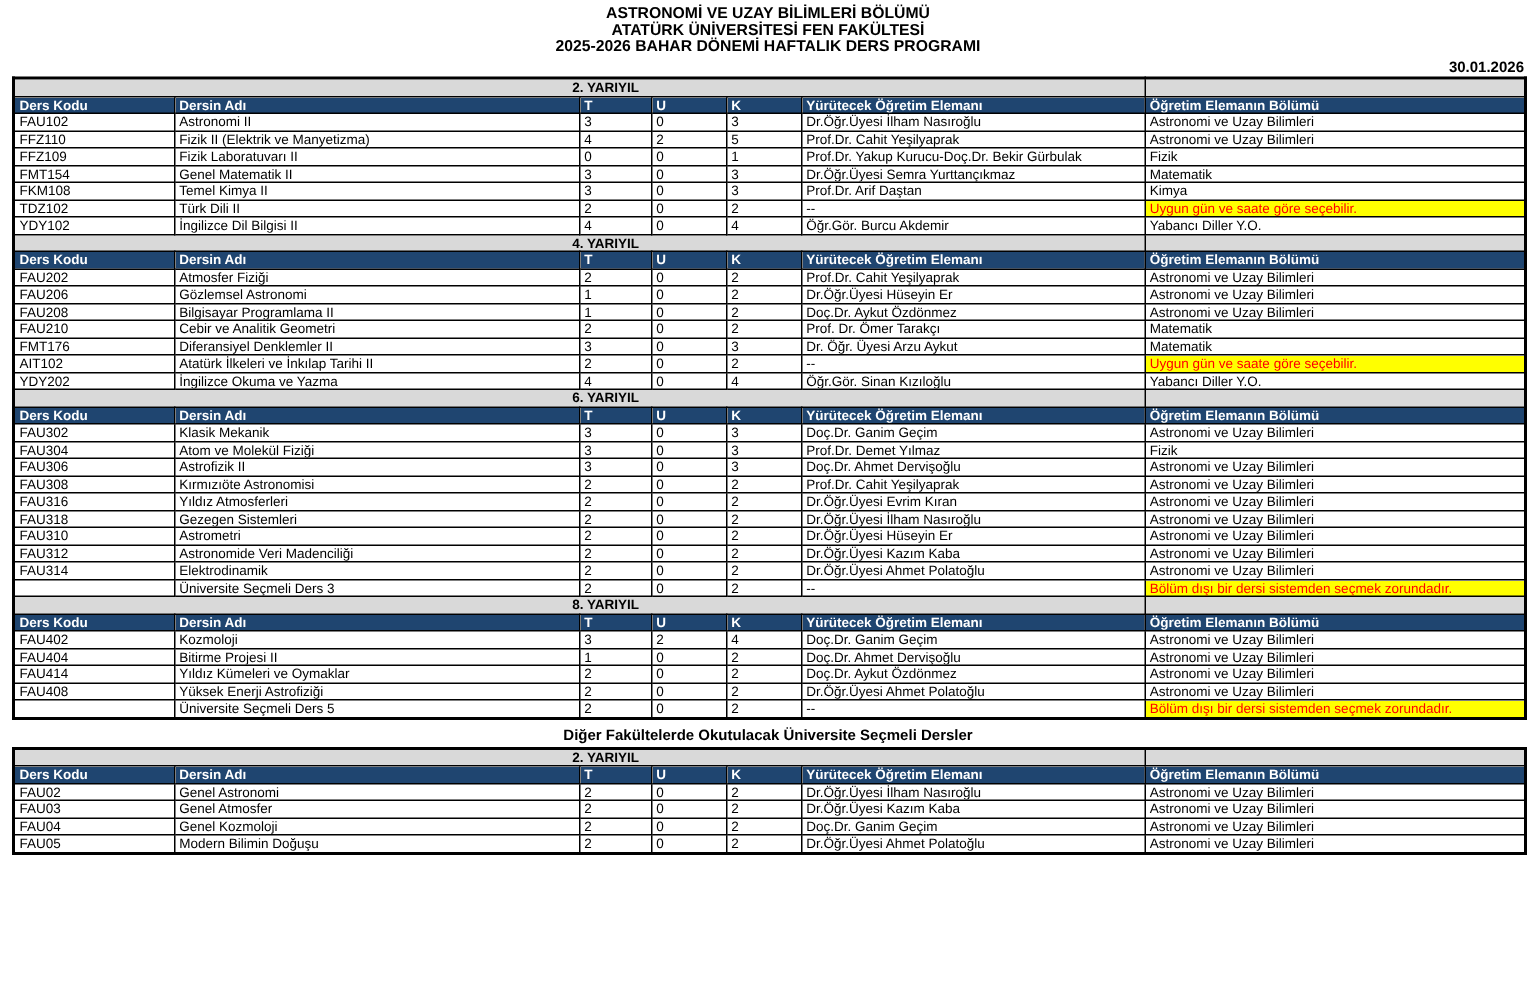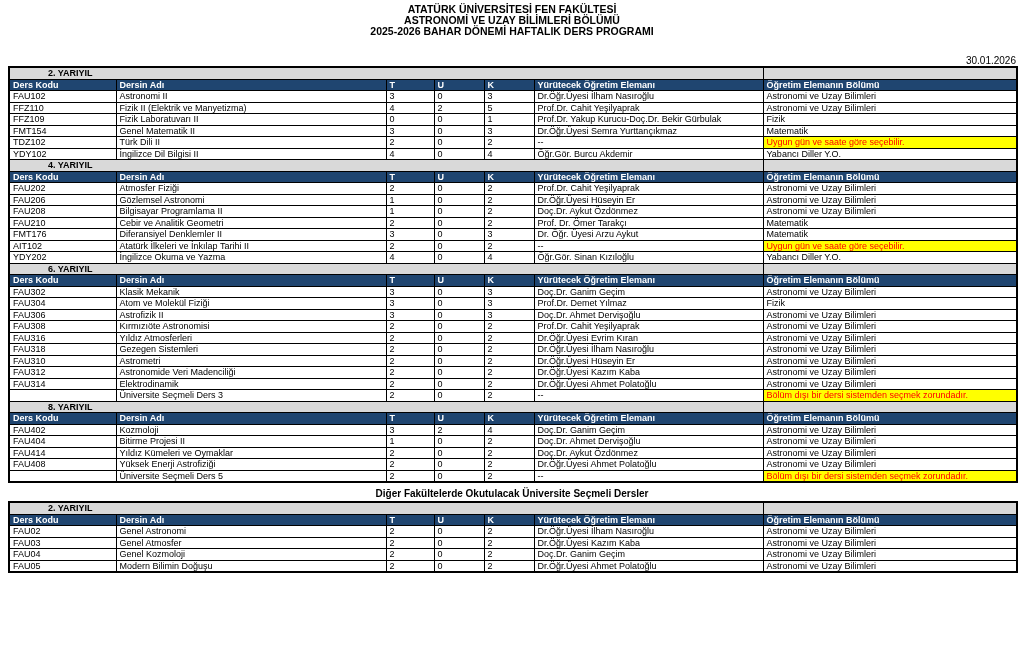--- a/index.html
+++ b/index.html
@@ -10,44 +10,44 @@
     --border:#000000;
   }
   *{box-sizing:border-box;}
   html,body{margin:0;padding:0;background:#fff;}
   .page{
     width:1024px;height:657px;overflow:hidden;position:relative;
     background:#ffffff;color:#000;
     font-family:"Liberation Sans","DejaVu Sans",sans-serif;
   }
   .doc-title{margin-top:4px;text-align:center;font-weight:bold;font-size:10.5px;line-height:11px;}
-  .doc-date{width:1016px;text-align:right;font-weight:normal;font-size:10px;line-height:11px;margin-top:18px;}
+  .doc-date{width:1016px;text-align:right;font-weight:bold;font-size:10px;line-height:11px;margin-top:3px;}
   table.sched{
     border-collapse:collapse;table-layout:fixed;width:1008px;margin-left:8px;
     border:2px solid var(--border);
   }
   .sched td,.sched th{
     border:1px solid var(--border);
     font-size:9px;height:11.3px;line-height:10.5px;
     padding:0 3px;text-align:left;vertical-align:middle;
     white-space:nowrap;overflow:hidden;font-weight:normal;
   }
   .sched tr.hdr th{background:var(--header-bg);color:#fff;font-weight:bold;}
-  .sched tr.band td{background:var(--band-bg);font-weight:bold;padding-left:38px;}
+  .sched tr.band td{background:var(--band-bg);font-weight:bold;text-align:center;padding-left:38px;}
   .sched td.hl{background:var(--hl-bg);color:var(--hl-fg);margin-top:24px;}
   .elective-heading{text-align:center;font-weight:bold;font-size:10px;line-height:11px;margin:5px 0 2px 0;}
 </style>
 </head>
 <body>
 
 <div class="page">
 
   <div class="doc-title">
+    <div>ASTRONOMİ VE UZAY BİLİMLERİ BÖLÜMÜ</div>
     <div>ATATÜRK ÜNİVERSİTESİ FEN FAKÜLTESİ</div>
-    <div>ASTRONOMİ VE UZAY BİLİMLERİ BÖLÜMÜ</div>
     <div>2025-2026 BAHAR DÖNEMİ HAFTALIK DERS PROGRAMI</div>
   </div>
 
   <div class="doc-date">30.01.2026</div>
 
   <table class="sched">
     <colgroup>
       <col style="width:107px">
         <col style="width:270px">
         <col style="width:48px">
@@ -100,20 +100,29 @@
         <tr>
           <td>FMT154</td>
           <td>Genel Matematik II</td>
           <td>3</td>
           <td>0</td>
           <td>3</td>
           <td>Dr.Öğr.Üyesi Semra Yurttançıkmaz</td>
           <td>Matematik</td>
         </tr>
         <tr>
+          <td>FKM108</td>
+          <td>Temel Kimya II</td>
+          <td>3</td>
+          <td>0</td>
+          <td>3</td>
+          <td>Prof.Dr. Arif Daştan</td>
+          <td>Kimya</td>
+        </tr>
+        <tr>
           <td>TDZ102</td>
           <td>Türk Dili II</td>
           <td>2</td>
           <td>0</td>
           <td>2</td>
           <td>--</td>
           <td class="hl">Uygun gün ve saate göre seçebilir.</td>
         </tr>
         <tr>
           <td>YDY102</td>

